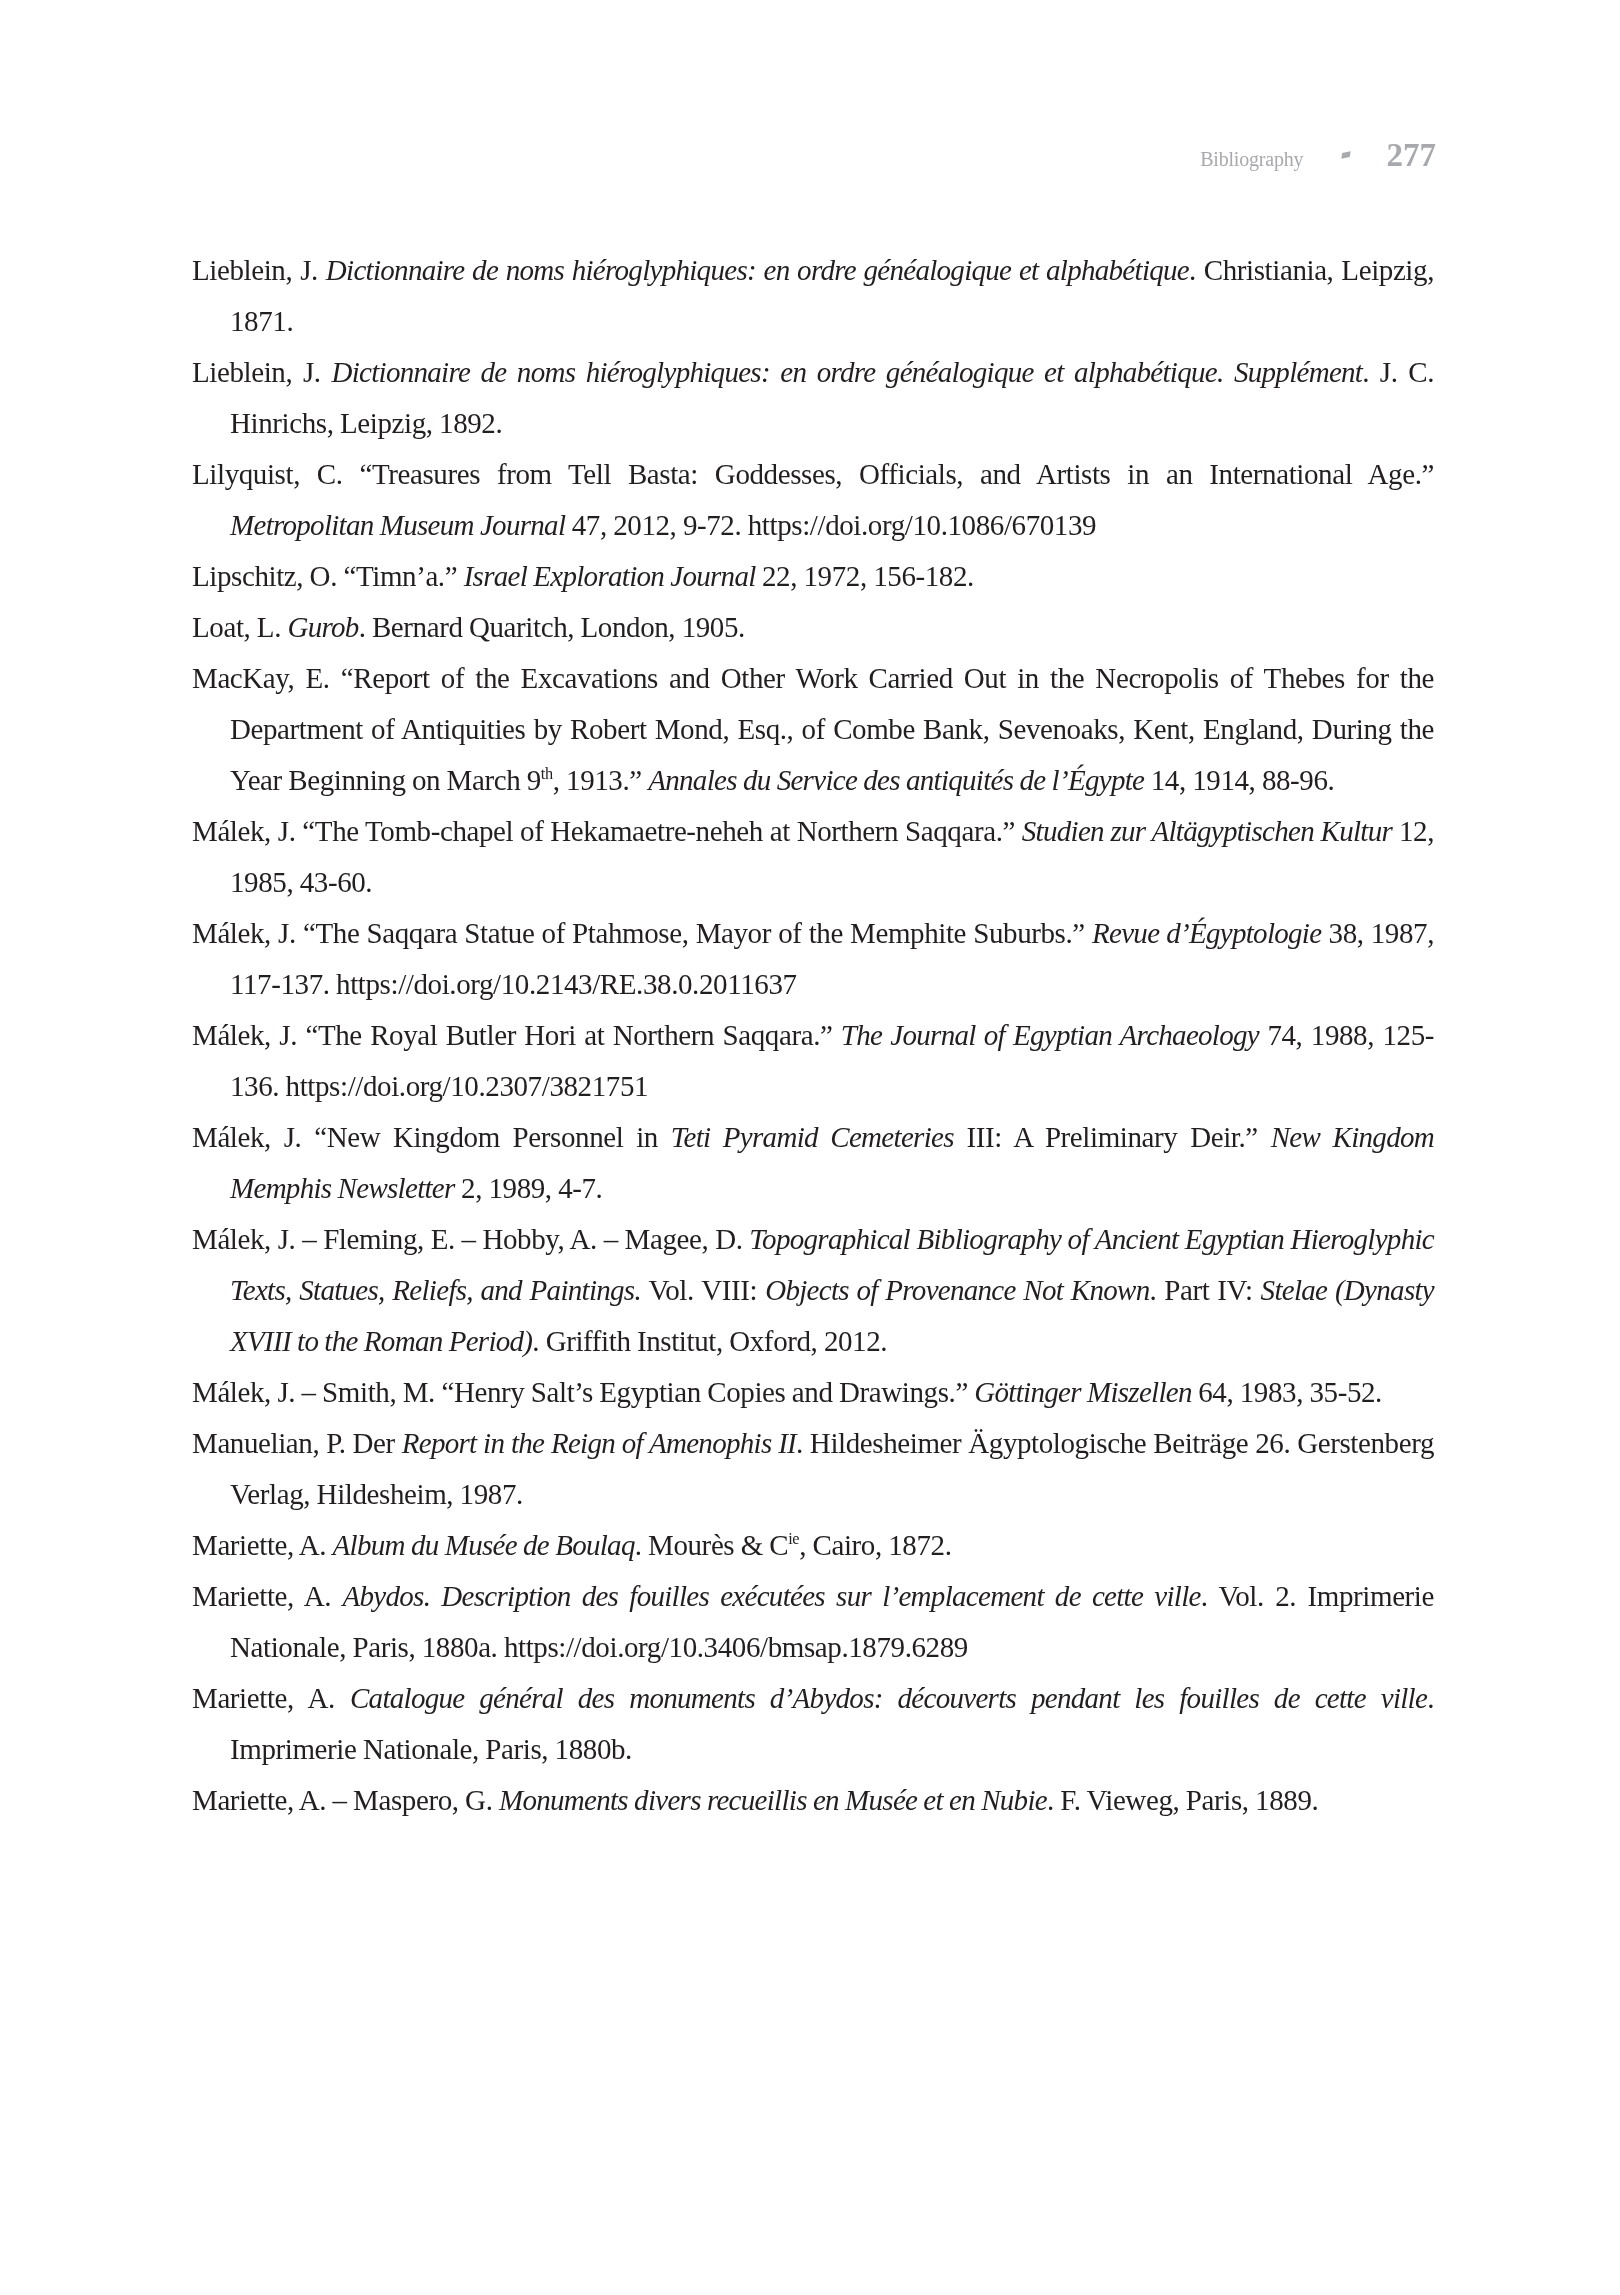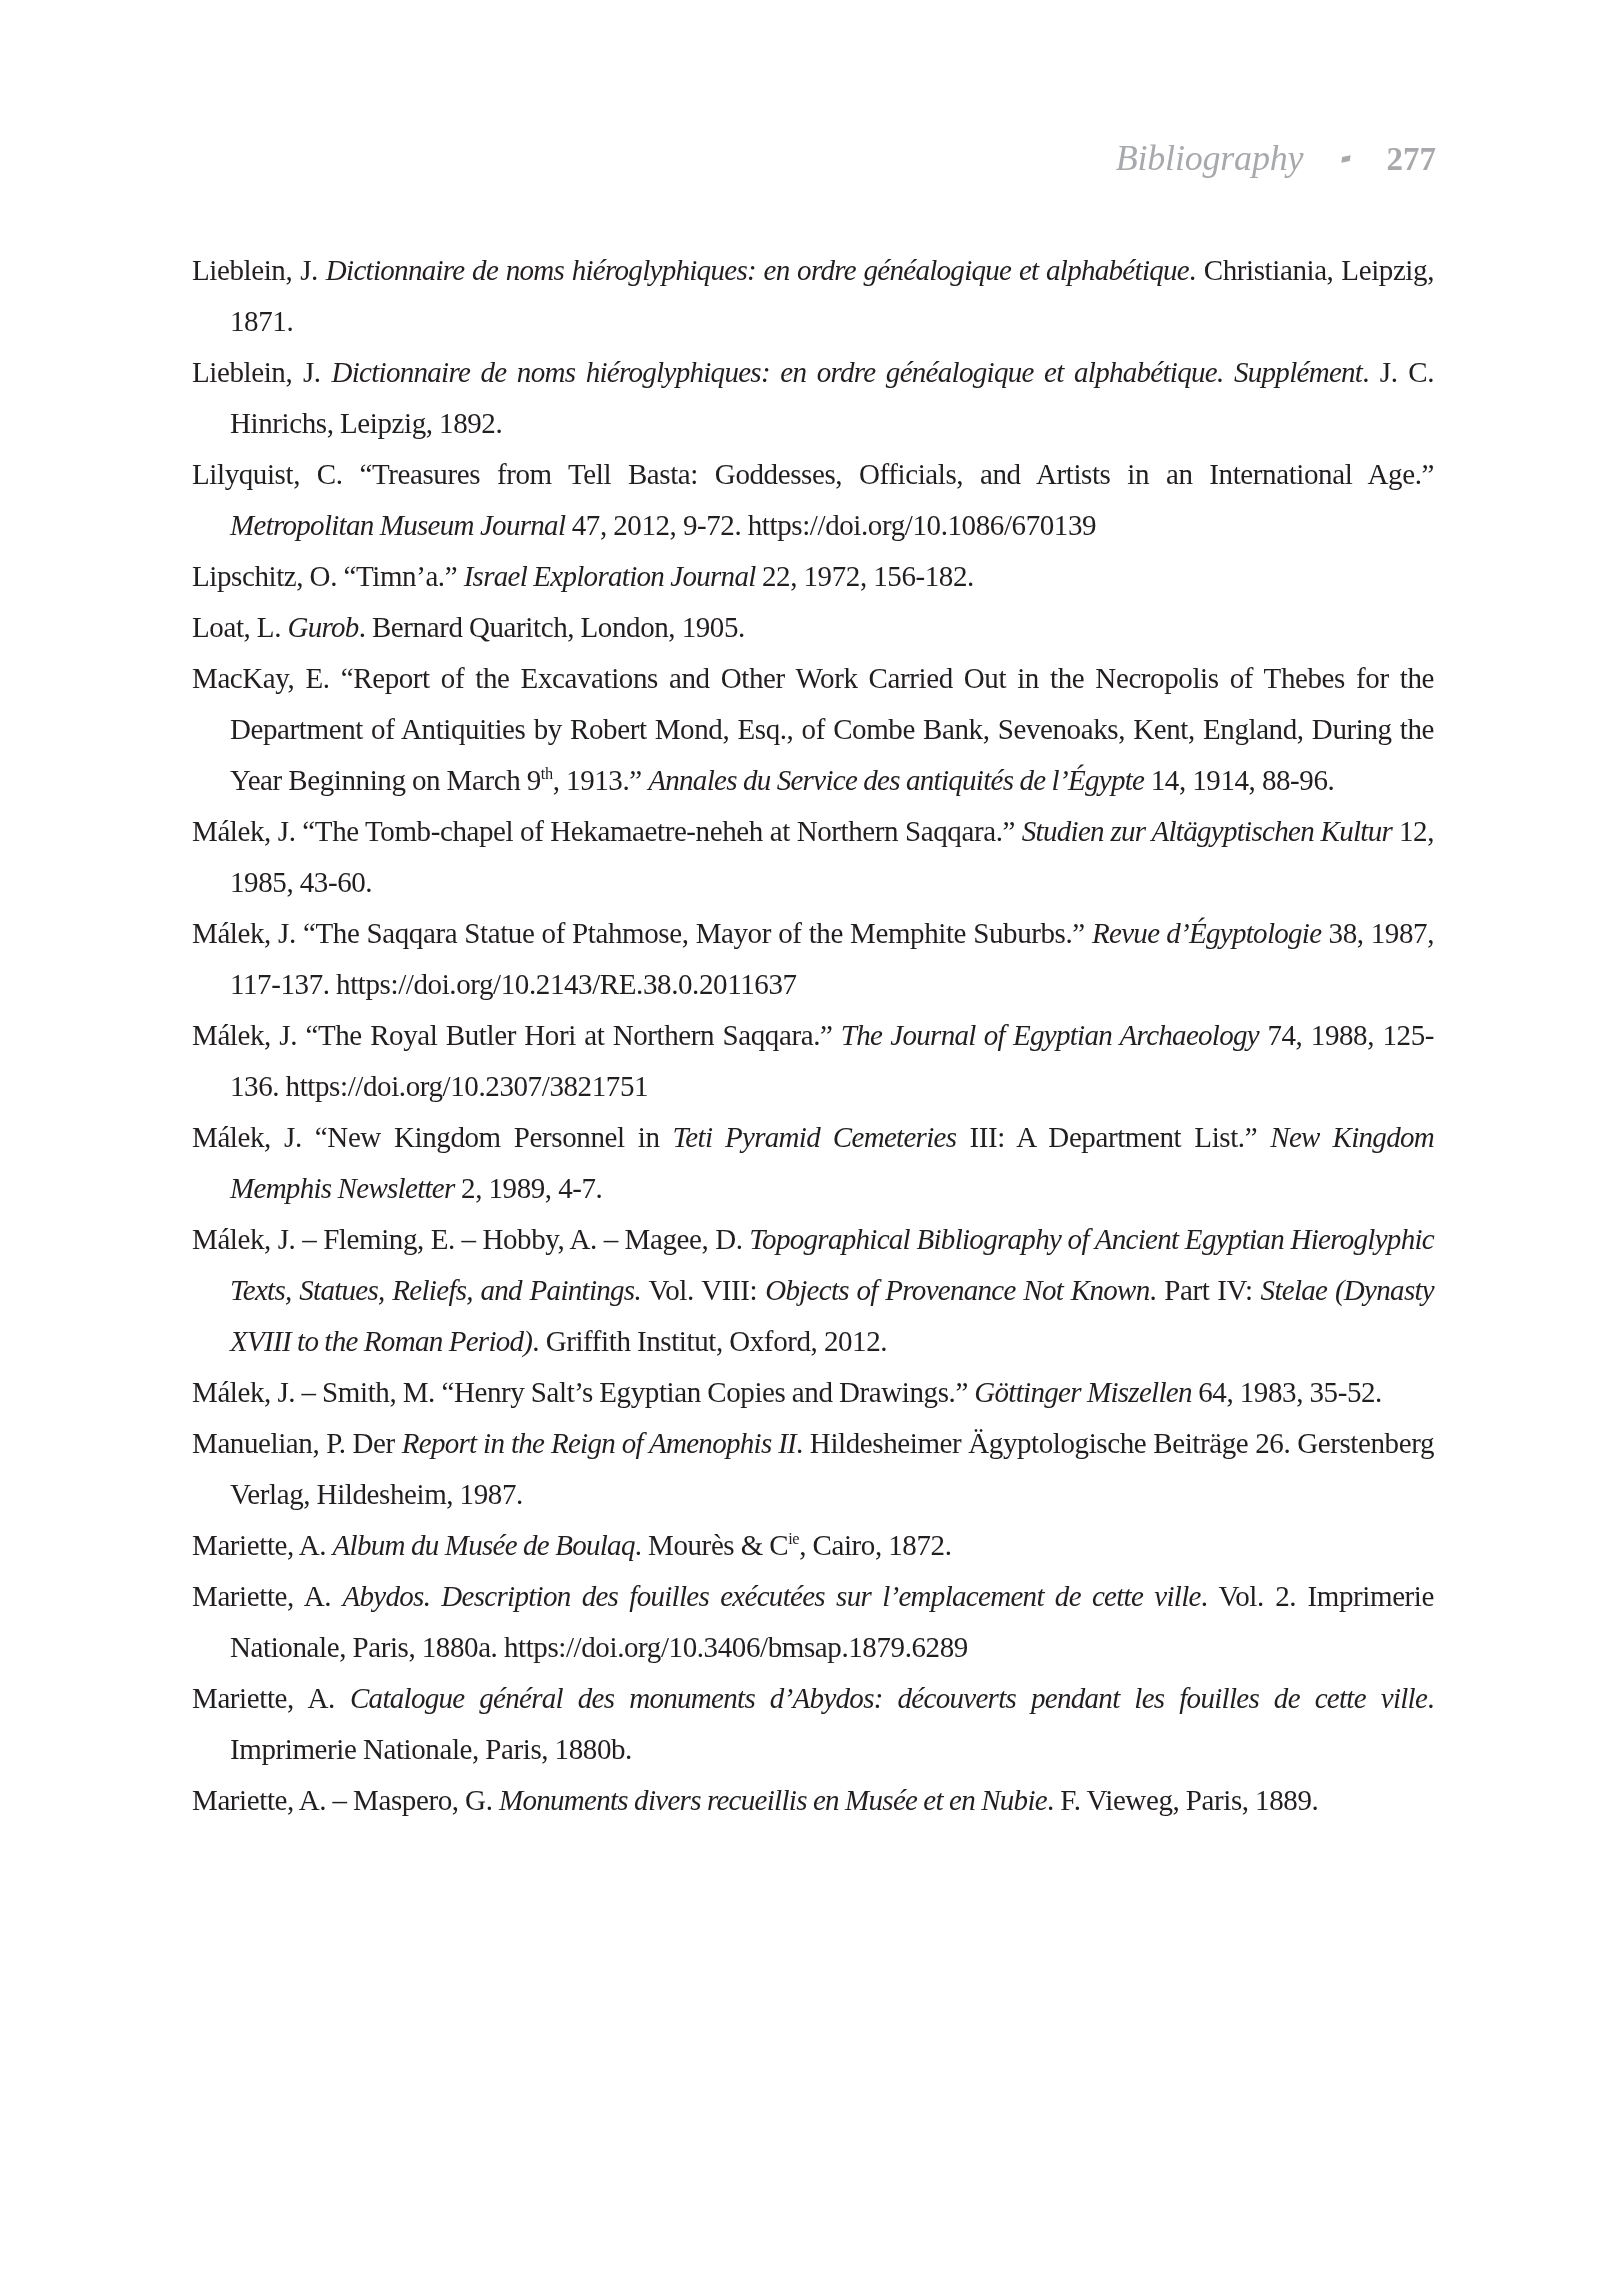--- a/index.html
+++ b/index.html
@@ -18,22 +18,21 @@
     .running-head {
       position: absolute;
       top: 137px;
       right: 184px;
       height: 41px;
       display: flex;
       align-items: baseline;
       color: #a7a9ac;
     }
     .running-head .section {
-      font-style: italic;
-      font-size: 36px;
+      font-size: 20px;
       letter-spacing: -0.2px;
     }
     .running-head .bullet {
       display: inline-block;
       width: 8.2px;
       height: 5.7px;
       background: #a7a9ac;
       transform: skewX(-20deg) rotate(-12deg);
       margin: 0 36px 0 39px;
       position: relative;
@@ -80,21 +79,21 @@
 <ul class="bib" id="bib-list">
     <li class="entry"><span>Lieblein, J. </span><i>Dictionnaire de noms hiéroglyphiques: en ordre généalogique et alphabétique</i><span>. Christiania, Leipzig, 1871.</span></li>
     <li class="entry"><span>Lieblein, J. </span><i>Dictionnaire de noms hiéroglyphiques: en ordre généalogique et alphabétique. Supplément</i><span>. J. C. Hinrichs, Leipzig, 1892.</span></li>
     <li class="entry"><span>Lilyquist, C. “Treasures from Tell Basta: Goddesses, Officials, and Artists in an International Age.” </span><i>Metropolitan Museum Journal</i><span> 47, 2012, 9-72. https://doi.org/10.1086/670139</span></li>
     <li class="entry"><span>Lipschitz, O. “Timn’a.” </span><i>Israel Exploration Journal</i><span> 22, 1972, 156-182.</span></li>
     <li class="entry"><span>Loat, L. </span><i>Gurob</i><span>. Bernard Quaritch, London, 1905.</span></li>
     <li class="entry"><span>MacKay, E. “Report of the Excavations and Other Work Carried Out in the Necropolis of Thebes for the Department of Antiquities by Robert Mond, Esq., of Combe Bank, Sevenoaks, Kent, England, During the Year Beginning on March 9</span><sup>th</sup><span>, 1913.” </span><i>Annales du Service des antiquités de l’Égypte</i><span> 14, 1914, 88-96.</span></li>
     <li class="entry"><span>Málek, J. “The Tomb-chapel of Hekamaetre-neheh at Northern Saqqara.” </span><i>Studien zur Altägyptischen Kultur</i><span> 12, 1985, 43-60.</span></li>
     <li class="entry"><span>Málek, J. “The Saqqara Statue of Ptahmose, Mayor of the Memphite Suburbs.” </span><i>Revue d’Égyptologie</i><span> 38, 1987, 117-137. https://doi.org/10.2143/RE.38.0.2011637</span></li>
     <li class="entry"><span>Málek, J. “The Royal Butler Hori at Northern Saqqara.” </span><i>The Journal of Egyptian Archaeology</i><span> 74, 1988, 125-136. https://doi.org/10.2307/3821751</span></li>
-    <li class="entry"><span>Málek, J. “New Kingdom Personnel in </span><i>Teti Pyramid Cemeteries</i><span> III: A Department List.” </span><i>New Kingdom Memphis Newsletter</i><span> 2, 1989, 4-7.</span></li>
+    <li class="entry"><span>Málek, J. “New Kingdom Personnel in </span><i>Teti Pyramid Cemeteries</i><span> III: A Preliminary Deir.” </span><i>New Kingdom Memphis Newsletter</i><span> 2, 1989, 4-7.</span></li>
     <li class="entry"><span>Málek, J. – Fleming, E. – Hobby, A. – Magee, D. </span><i>Topographical Bibliography of Ancient Egyptian Hieroglyphic Texts, Statues, Reliefs, and Paintings.</i><span> Vol. VIII: </span><i>Objects of Provenance Not Known</i><span>. Part IV: </span><i>Stelae (Dynasty XVIII to the Roman Period)</i><span>. Griffith Institut, Oxford, 2012.</span></li>
     <li class="entry"><span>Málek, J. – Smith, M. “Henry Salt’s Egyptian Copies and Drawings.” </span><i>Göttinger Miszellen</i><span> 64, 1983, 35-52.</span></li>
     <li class="entry"><span>Manuelian, P. Der </span><i>Report in the Reign of Amenophis II</i><span>. Hildesheimer Ägyptologische Beiträge 26. Gerstenberg Verlag, Hildesheim, 1987.</span></li>
     <li class="entry"><span>Mariette, A. </span><i>Album du Musée de Boulaq</i><span>. Mourès &amp; C</span><sup>ie</sup><span>, Cairo, 1872.</span></li>
     <li class="entry"><span>Mariette, A. </span><i>Abydos. Description des fouilles exécutées sur l’emplacement de cette ville</i><span>. Vol. 2. Imprimerie Nationale, Paris, 1880a. https://doi.org/10.3406/bmsap.1879.6289</span></li>
     <li class="entry"><span>Mariette, A. </span><i>Catalogue général des monuments d’Abydos: découverts pendant les fouilles de cette ville</i><span>. Imprimerie Nationale, Paris, 1880b.</span></li>
     <li class="entry"><span>Mariette, A. – Maspero, G. </span><i>Monuments divers recueillis en Musée et en Nubie</i><span>. F. Vieweg, Paris, 1889.</span></li>
   </ul>
 
 

